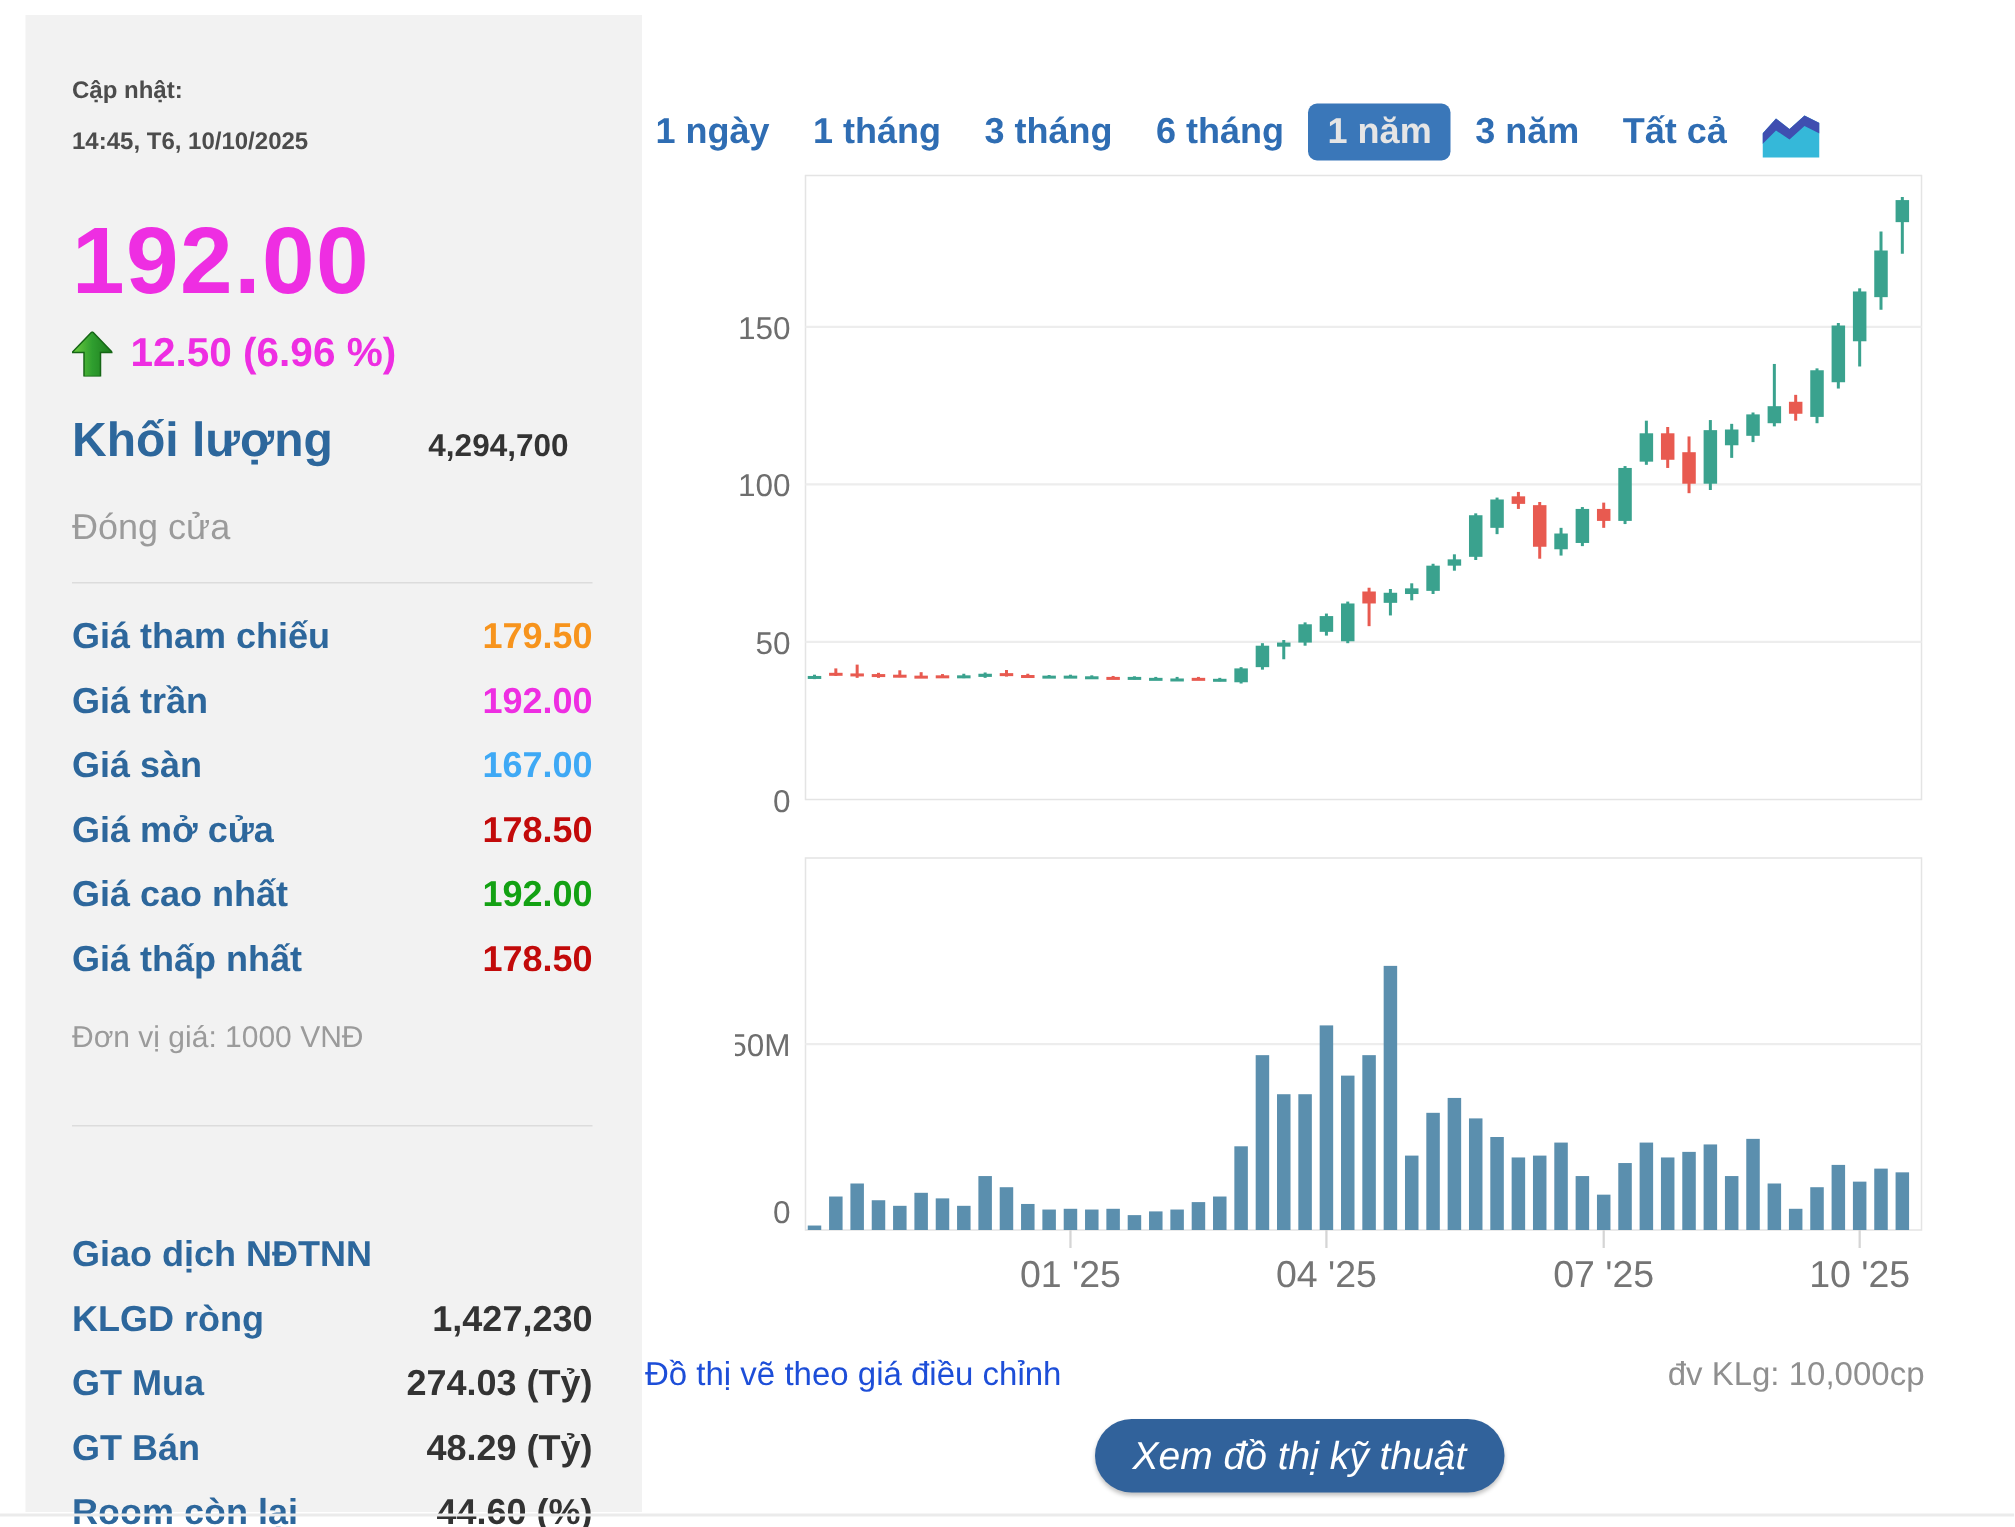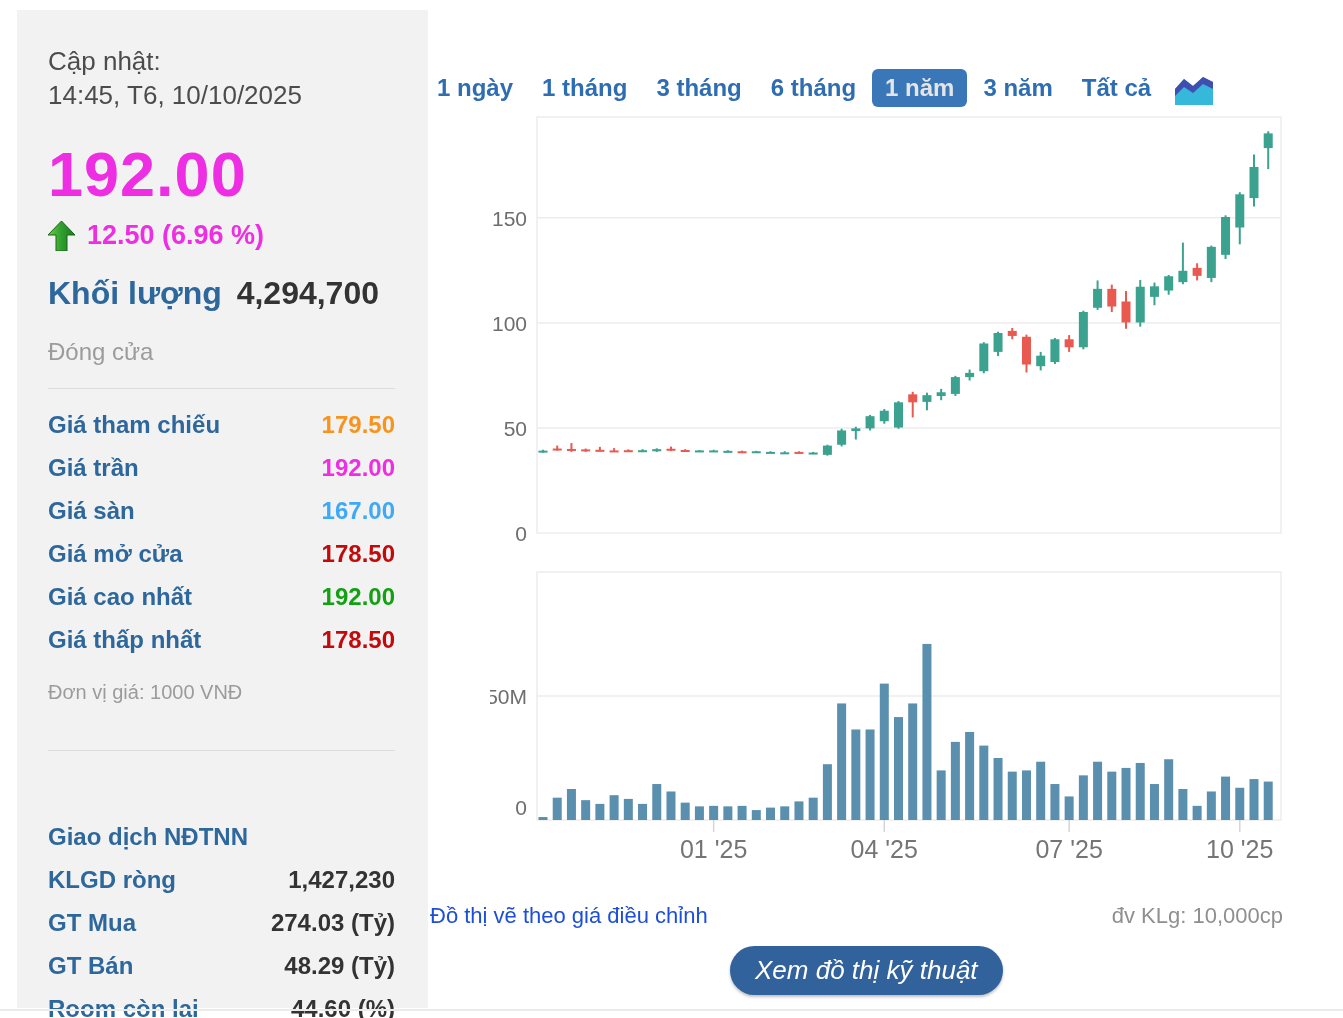--- a/index.html
+++ b/index.html
@@ -1,27 +1,27 @@
 <!DOCTYPE html>
 <html><head>
 <meta charset="utf-8">
 <style>
   html,body{margin:0;padding:0;background:#fff;}
   #page{position:relative;width:1343px;height:1018px;background:#ffffff;overflow:hidden;
         font-family:"Liberation Sans","DejaVu Sans",sans-serif;color:#333;}
   
   .sidebar{position:absolute;left:17px;top:10px;width:411px;height:998px;background:#f2f2f2;
            box-sizing:border-box;padding:34px 33px 0 31px;}
-  .upd{font-size:26px;line-height:34px;color:#4c4c4c;}
+  .upd{font-size:16px;line-height:34px;color:#4c4c4c;font-weight:bold;}
   .big-price{margin-top:26px;font-size:63px;font-weight:bold;color:#ee2ee2;letter-spacing:1px;}
   .chg-row{margin-top:10px;display:flex;align-items:center;gap:12px;}
   .chg-txt{font-size:27px;font-weight:bold;color:#ee2ee2;}
   .vrow{margin-top:24px;display:flex;justify-content:space-between;align-items:baseline;}
   .vrow .lbl{font-size:32px;font-weight:bold;color:#2d679c;}
-  .vrow .val{font-size:32px;font-weight:bold;color:#333;margin-right:16px;}
+  .vrow .val{font-size:21px;font-weight:bold;color:#333;margin-right:16px;}
   .status{margin-top:26px;font-size:24px;color:#9b9b9b;}
   .sb-hr{border:none;border-top:1px solid #dcdcdc;margin:22px 0 0 0;}
   .rows{margin-top:14px;}
   .srow{height:43px;display:flex;justify-content:space-between;align-items:center;}
   .srow .lbl{font-size:24px;font-weight:bold;color:#2d679c;}
   .srow .val{font-size:24px;font-weight:bold;}
   .unit{margin-top:20px;font-size:20px;color:#9b9b9b;}
   .ftitle{margin-top:64px;height:43px;display:flex;align-items:center;
           font-size:24px;font-weight:bold;color:#2d679c;}
   .frow .val{color:#333;}

